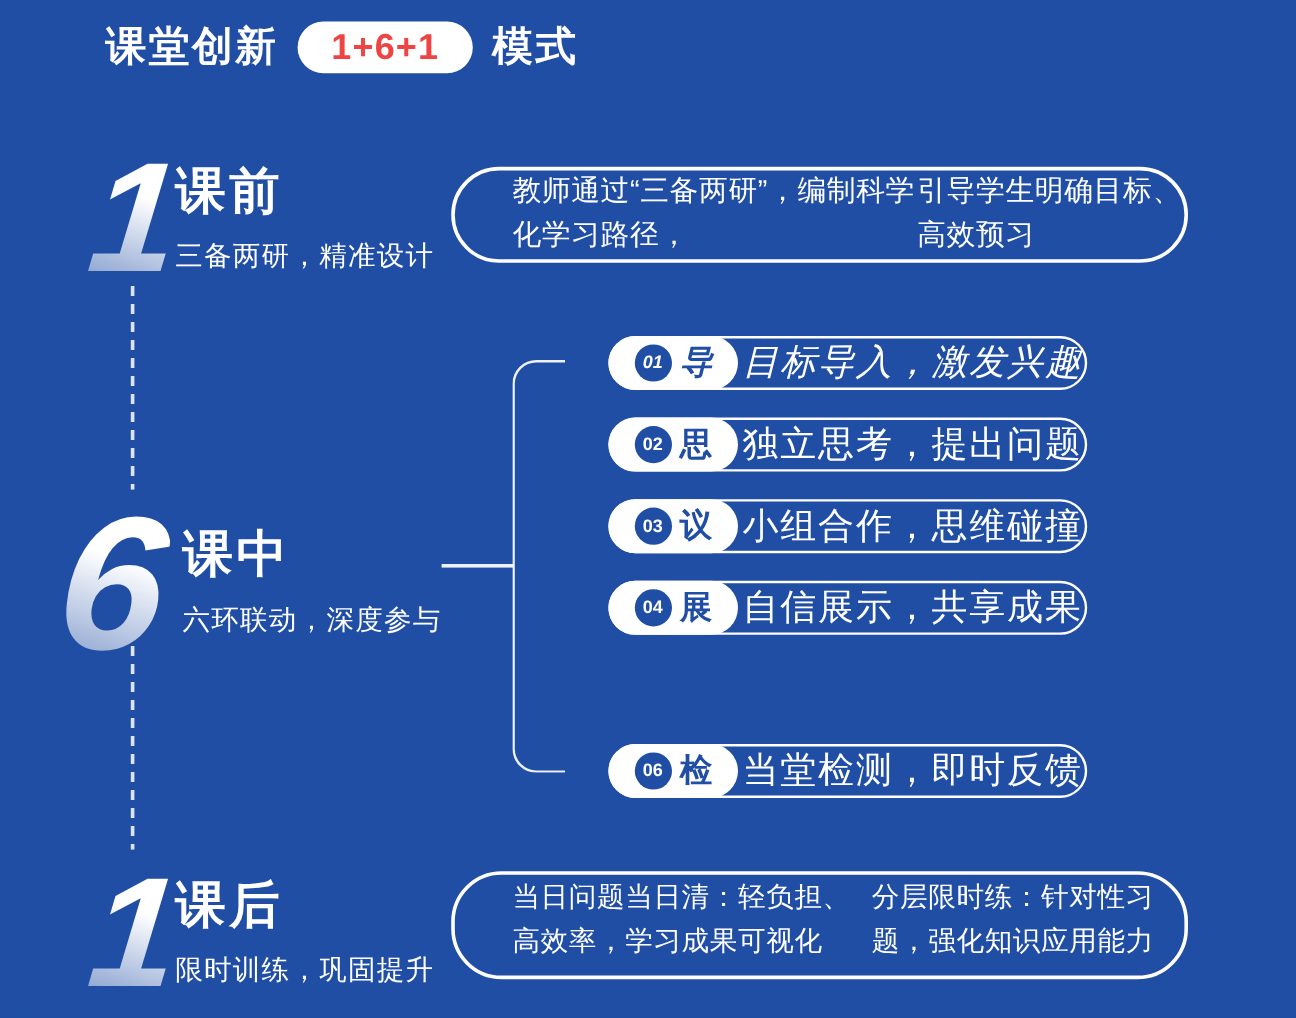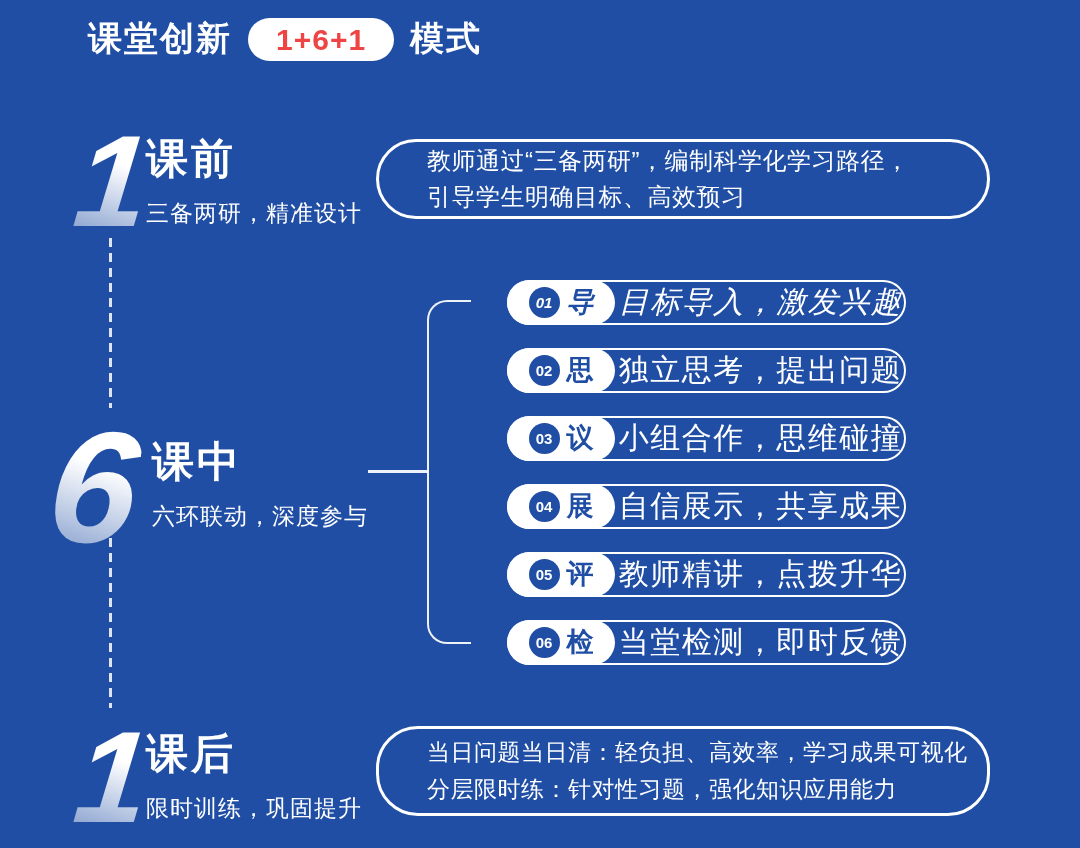--- a/index.html
+++ b/index.html
@@ -41,21 +41,21 @@
   .sec-head .h{font-size:42px;font-weight:700;letter-spacing:3px;}
   .sec-head .s{font-size:23px;font-weight:400;margin-top:11px;letter-spacing:1px;}
   .pre-head{left:146px;top:131px;}
   .mid-head{left:152px;top:434px;}
   .post-head{left:146px;top:726px;}
 
   
   .info-box{
     position:absolute;left:376px;width:614px;box-sizing:border-box;
     border:3px solid #ffffff;border-radius:42px;color:#ffffff;
-    display:flex;flex-direction:column;justify-content:center;
+    display:flex;flex-direction:row;justify-content:center;
     padding-left:48px;letter-spacing:0.5px;
   }
   .pre-box{top:139px;height:80px;font-size:24px;line-height:1.48;}
   .post-box{top:726px;height:90px;font-size:23px;line-height:1.6;}
 
   
   .dash{
     position:absolute;left:109px;width:3px;height:170px;
     background:repeating-linear-gradient(180deg,
       rgba(255,255,255,0.85) 0 9px,transparent 9px 15px);
@@ -154,27 +154,20 @@
   </div>
 
   <div class="pill p4">
     <div class="badge">
       <span class="circ">04</span>
       <span class="ch">展</span>
     </div>
     <div class="ptext">自信展示，共享成果</div>
   </div>
 
-  <div class="pill p5">
-    <div class="badge">
-      <span class="circ">05</span>
-      <span class="ch">评</span>
-    </div>
-    <div class="ptext">教师精讲，点拨升华</div>
-  </div>
 
   <div class="pill p6">
     <div class="badge">
       <span class="circ">06</span>
       <span class="ch">检</span>
     </div>
     <div class="ptext">当堂检测，即时反馈</div>
   </div>
 
   <div class="dash d2"></div>

